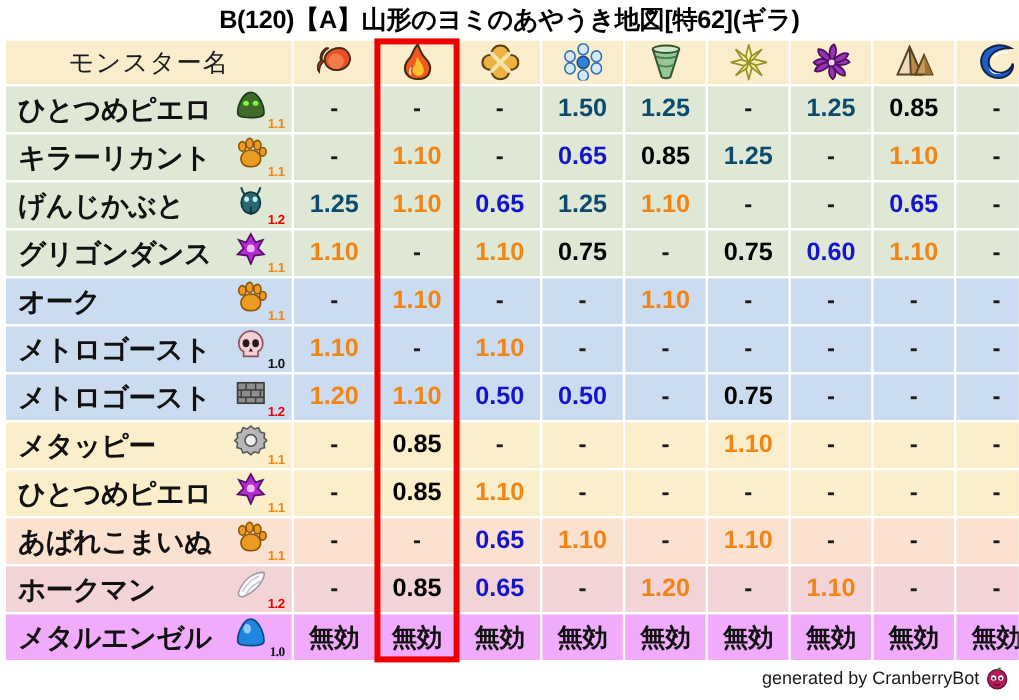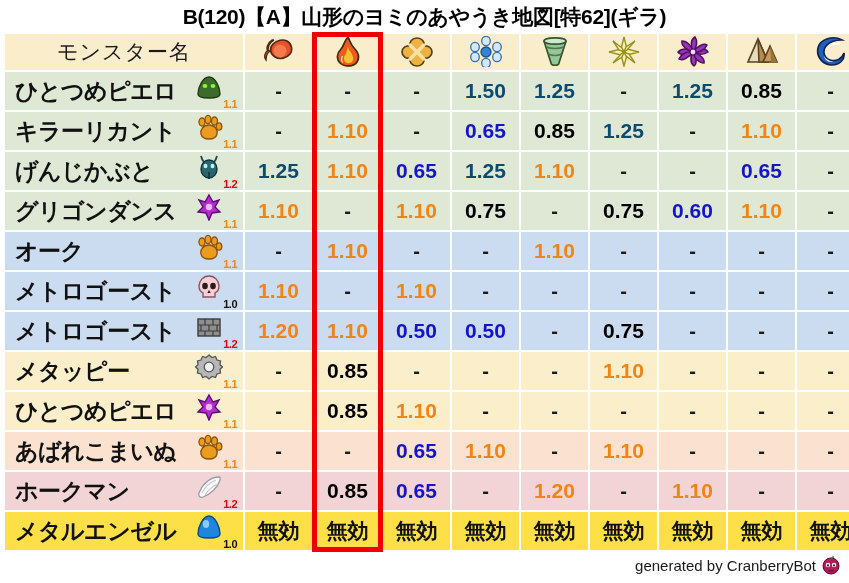--- a/index.html
+++ b/index.html
@@ -113,21 +113,21 @@
     font-weight: bold;
     line-height: 11px;
   }
 
   
   .bg-green  td { background: #dee8d5; }
   .bg-blue   td { background: #ccdcf0; }
   .bg-yellow td { background: #fbeecb; }
   .bg-peach  td { background: #fbe2d0; }
   .bg-pink   td { background: #f2d3d6; }
-  .bg-gray   td { background: #fde047; }
+  .bg-gray   td { background: #f0abfc; font-family: Liberation Serif, serif; }
 
   
   .v-red    { color: #0c4a6e; }
   .v-orange { color: #f28413; }
   .v-ltblue { color: #000000; margin-top: 23px; }
   .v-blue   { color: #1414c8; }
   .v-dash   { color: #1a1a1a; font-size: 20px; }
   .v-null   { color: #111111; font-size: 21px; font-weight: bold; }
 
   

